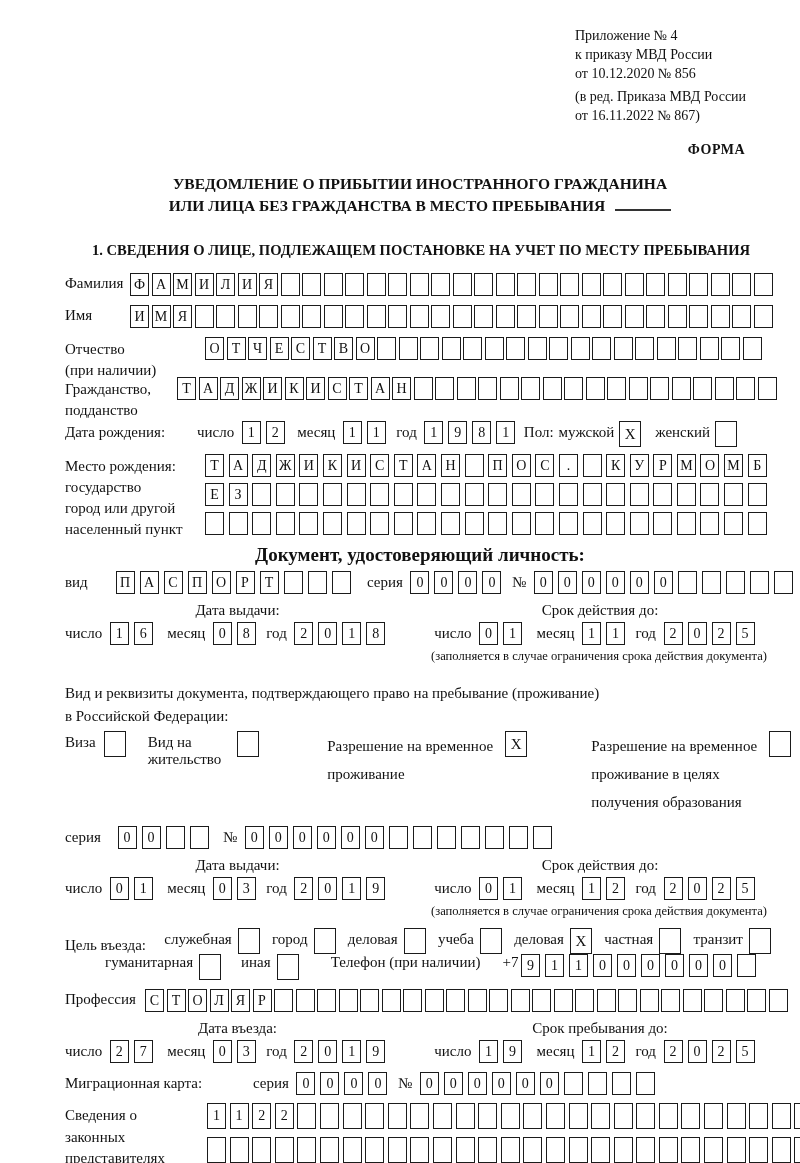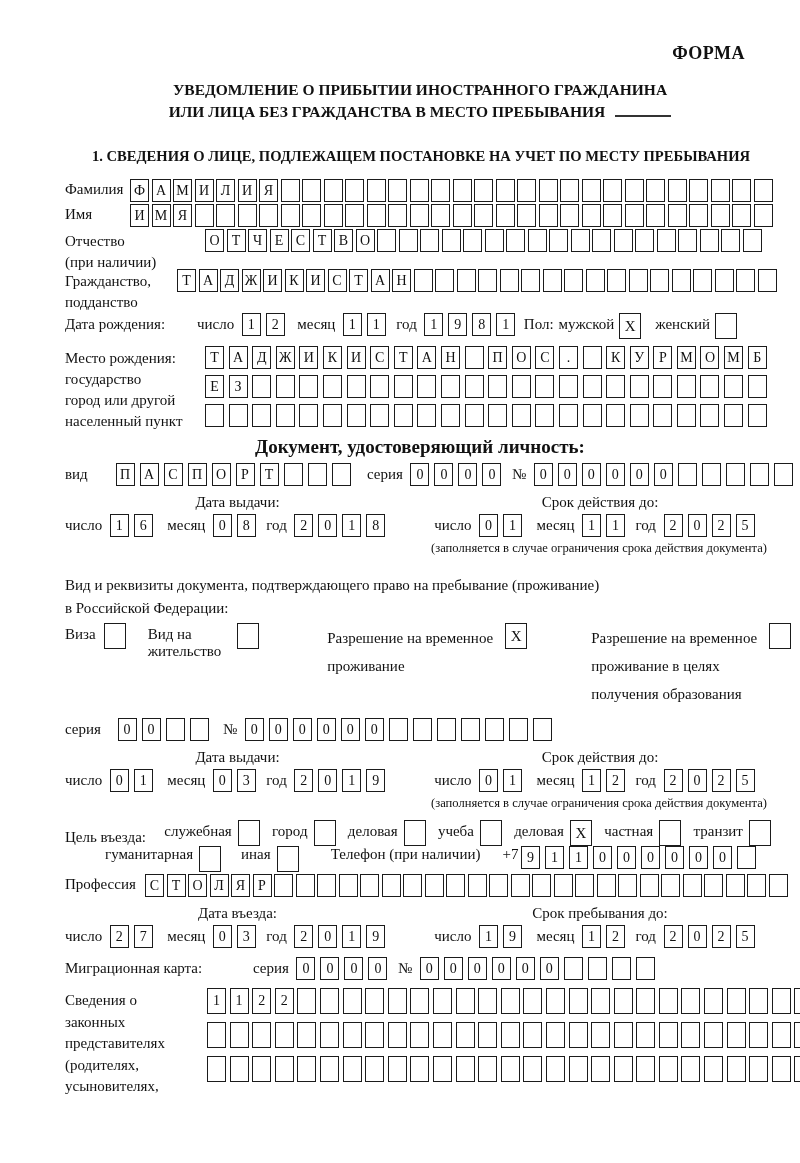--- a/index.html
+++ b/index.html
@@ -7,28 +7,28 @@
   body {
     width: 800px; height: 1163px;
     font-family: "Liberation Serif", "DejaVu Serif", serif;
     color: #111; font-size: 15px;
   }
   .page { position: relative; width: 800px; height: 1163px; padding: 26px 25px 0 65px; overflow: hidden; background:#fff; }
 
   
   .appendix { margin-left: auto; width: 200px; font-size: 14px; line-height: 19px; }
   .appendix .amend { margin-top: 4px; }
-  .forma { text-align: right; padding-right: 30px; font-weight: bold; font-size: 18px; margin-top: 17px; letter-spacing: .5px; }
+  .forma { text-align: right; padding-right: 30px; font-weight: bold; font-size: 14px; margin-top: 17px; letter-spacing: .5px; }
 
   .title { text-align: center; font-weight: bold; font-size: 15.5px; line-height: 22px; margin-top: 15px; }
   .blank-line { display: inline-block; width: 56px; border-bottom: 2px solid #333; height: 13px; margin-left: 10px; }
 
   .sec1 { font-weight: bold; font-size: 14.6px; margin: 25px 0 14px -22px; width: 756px; text-align: center; white-space: nowrap; }
 
-  .row { display: flex; align-items: flex-start; margin-top: 2px; }
+  .row { display: flex; align-items: flex-start; margin-top: 9px; }
   .lbl { flex: none; padding-top: 2px; }
   .lbl2 { line-height: 21px; padding-top: 2px; flex: none; }
   .w65  { width: 65px; }
   .w112 { width: 112px; }
   .w140 { width: 140px; }
 
   .boxes { display: flex; flex: none; }
   .cell {
     width: 19px; height: 23px; flex: none;
     border: 1.6px solid #1b1b1b; margin-right: 2.5px;
@@ -69,20 +69,29 @@
   .purpose2 { display: flex; align-items: flex-start; margin-top: 0; padding-left: 40px; }
 
   .reps { display: flex; margin-top: 8px; }
   .reps .labels { width: 142px; line-height: 21.5px; padding-top: 2px; flex: none; }
 </style>
 </head>
 <body>
 
 <div class="page">
 
+  <div class="appendix">
+    <div>Приложение № 4</div>
+    <div>к приказу МВД России</div>
+    <div>от 10.12.2020 № 856</div>
+    <div class="amend">
+      <div>(в ред. Приказа МВД России</div>
+      <div>от 16.11.2022 № 867)</div>
+    </div>
+  </div>
 
   <div class="forma">ФОРМА</div>
 
   <div class="title">
     <div>УВЕДОМЛЕНИЕ О ПРИБЫТИИ ИНОСТРАННОГО ГРАЖДАНИНА</div>
     <div>
       <span>ИЛИ ЛИЦА БЕЗ ГРАЖДАНСТВА В МЕСТО ПРЕБЫВАНИЯ</span><span class="blank-line"></span>
     </div>
   </div>
 

